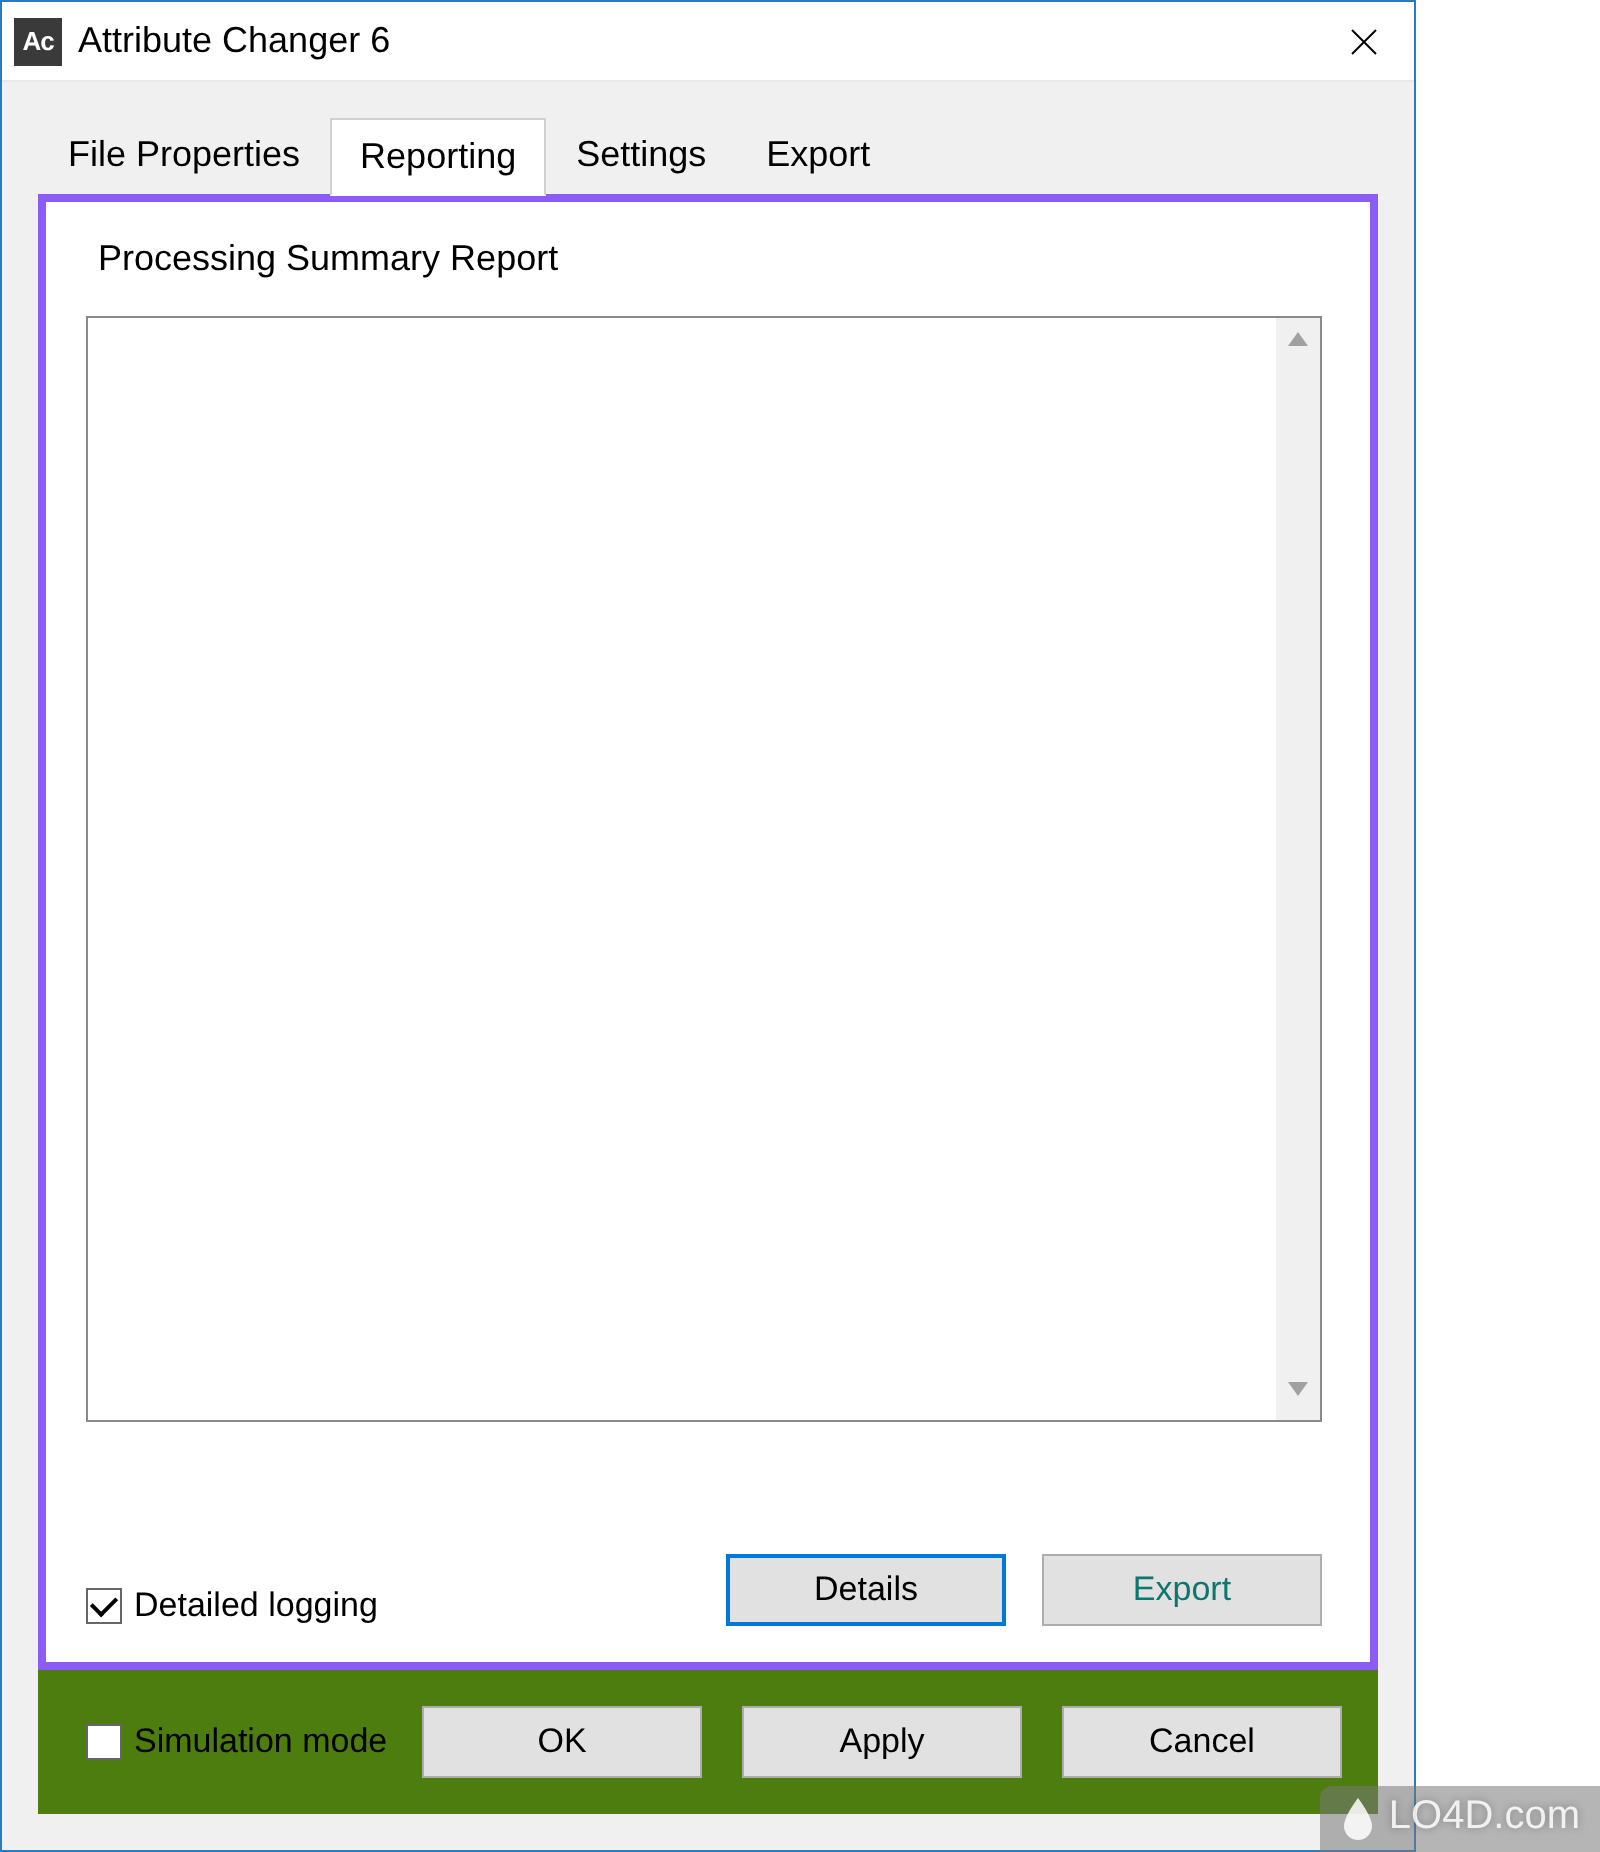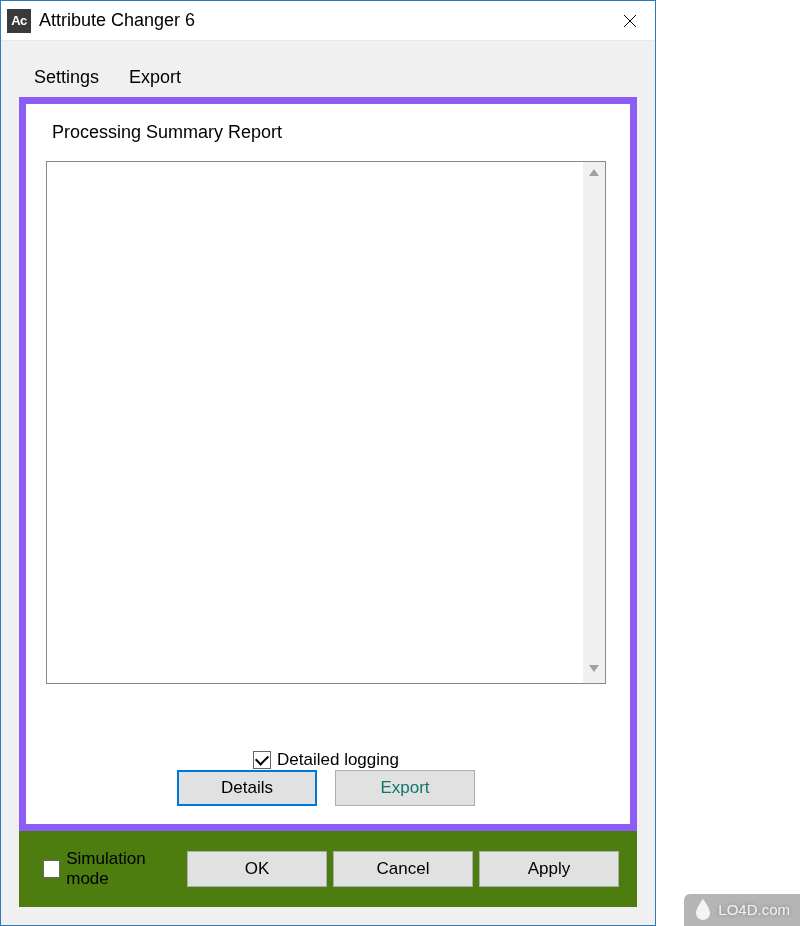--- a/index.html
+++ b/index.html
@@ -9,21 +9,21 @@
     }
     body {
       font-family: "Segoe UI", Tahoma, sans-serif;
       background: #fff;
       width: 800px;
       height: 926px;
       overflow: hidden;
       position: relative;
     }
     .window {
-      width: 656px;
+      width: 708px;
       height: 926px;
       border: 1px solid #2a7abf;
       background: #fff;
       display: flex;
       flex-direction: column;
     }
     .titlebar {
       height: 40px;
       display: flex;
       align-items: center;
@@ -87,21 +87,21 @@
       position: relative;
     }
     .tab.active {
       background: #fff;
       border: 1px solid #d0d0d0;
       border-bottom: 1px solid #fff;
       margin-bottom: -1px;
     }
     .tab-panel {
       background: #fff;
-      border: 7px solid #8b5cf6;
+      border: 4px solid #8b5cf6;
       padding: 18px 24px 18px 20px;
       flex: 1;
       display: flex;
       flex-direction: column;
       position: relative;
     }
     .panel-heading {
       font-size: 18px;
       color: #000;
       margin: 0 0 18px 6px;
@@ -131,24 +131,23 @@
       cursor: pointer;
       color: #a0a0a0;
     }
     .scroll-arrow svg {
       width: 14px;
       height: 14px;
       fill: #a0a0a0;
     }
     .panel-footer {
       display: flex;
-      align-items: center;
+      align-items: flex-end;
       justify-content: space-between;
       padding-top: 6px;
-      flex-direction: column;
     }
     .checkbox-row {
       display: flex;
       align-items: center;
       gap: 6px;
     }
     .checkbox {
       width: 18px;
       height: 18px;
       border: 1px solid #666;
@@ -196,32 +195,32 @@
     .bottom-bar {
       display: flex;
       align-items: center;
       justify-content: space-between;
       padding: 18px 18px 18px 24px;
       border-top: none;
       background: #4d7c0f;
     }
     .bottom-buttons {
       display: flex;
-      gap: 6px;
+      gap: 20px;
     }
     .watermark {
       position: absolute;
       right: 0;
       bottom: 0;
       display: flex;
       align-items: center;
       gap: 6px;
       padding: 4px 10px 6px 10px;
       color: rgba(255,255,255,0.85);
-      font-size: 15px;
+      font-size: 20px;
       font-weight: 300;
       text-shadow: 0 0 4px rgba(0,0,0,0.3);
       pointer-events: none;
       background: rgba(120,120,120,0.55);
       border-top-left-radius: 6px;
     }
     .watermark .drop {
       width: 18px;
       height: 22px;
       position: relative;
@@ -242,20 +241,22 @@
     <div class="close-btn">
       <svg viewBox="0 0 14 14">
           <line x1="1" y1="1" x2="13" y2="13"></line>
           <line x1="13" y1="1" x2="1" y2="13"></line>
         </svg>
     </div>
   </div>
 
   <div class="client-area">
     <div class="tabs">
+      <div class="tab">File Properties</div>
+      <div class="tab active">Reporting</div>
       <div class="tab">Settings</div>
       <div class="tab">Export</div>
     </div>
 
     <div class="tab-panel">
       <div class="panel-heading">Processing Summary Report</div>
 
       <div class="report-box">
         <div class="report-content"></div>
         <div class="scrollbar">
@@ -284,22 +285,22 @@
       </div>
     </div>
 
     <div class="bottom-bar">
       <div class="checkbox-row">
         <div class="checkbox"></div>
         <span class="checkbox-label">Simulation mode</span>
       </div>
       <div class="bottom-buttons">
         <div class="btn">OK</div>
+        <div class="btn">Apply</div>
         <div class="btn">Cancel</div>
-        <div class="btn">Apply</div>
       </div>
     </div>
   </div>
 </div>
 
 <div class="watermark">
   <span class="drop">
     <svg viewBox="0 0 18 22">
         <path d="M9 1 C9 1 2 10 2 15 A7 7 0 0 0 16 15 C16 10 9 1 9 1 Z"></path>
       </svg>

